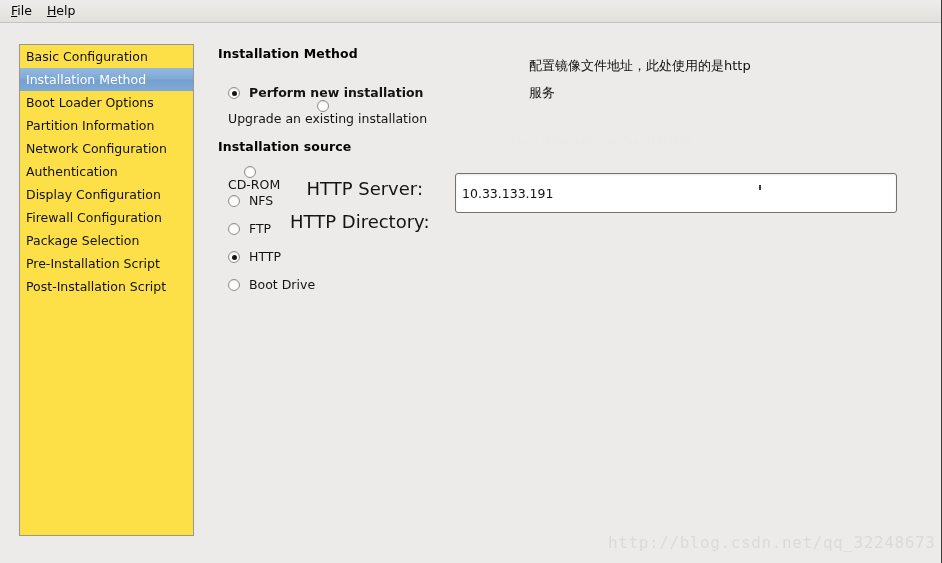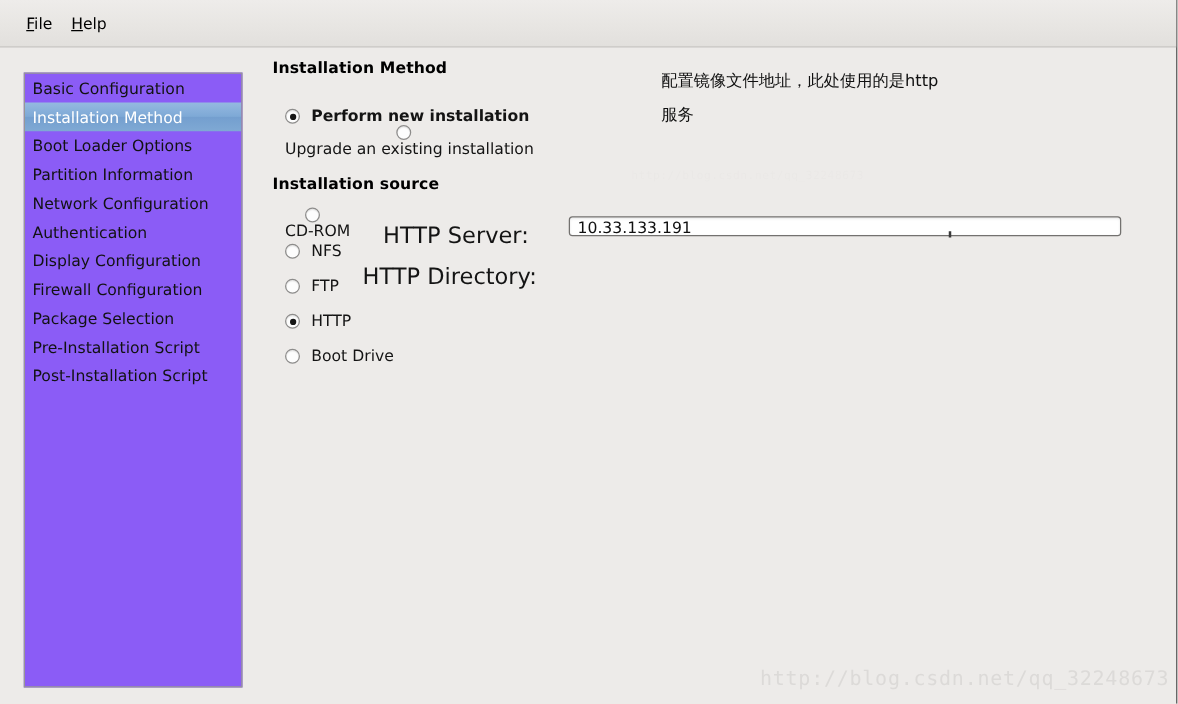--- a/index.html
+++ b/index.html
@@ -25,48 +25,48 @@
     background: #edebe9;
     box-sizing: border-box;
     border-right: 1px solid #3d3d3d;
   }
 
   
   #menubar {
     position: absolute;
     left: 0; top: 0;
     width: 941px;
-    height: 38px;
+    height: 23px;
     background: linear-gradient(to bottom, #eeecea 0%, #e7e5e2 60%, #e2e0dd 100%);
     border-bottom: 1px solid #c6c4c1;
     box-sizing: border-box;
     display: flex;
     align-items: center;
-    padding-left: 17px;
+    padding-left: 7px;
   }
   .menu-item {
     padding: 2px 11px 3px 4px;
     font-size: 12.5px;
     color: #000;
     cursor: default;
     line-height: 15px;
     white-space: nowrap;
   }
   .menu-item .mn {
     text-decoration: underline;
   }
 
   
   #sidebar {
     position: absolute;
     left: 19px;
-    top: 58px;
+    top: 44px;
     width: 175px;
     height: 492px;
-    background: #8b5cf6;
+    background: #fde047;
     border: 1px solid #989796;
     box-sizing: border-box;
     overflow: hidden;
   }
   .side-item {
     height: 23px;
     line-height: 23px;
     padding-left: 6px;
     font-size: 12.5px;
     color: #121212;
@@ -132,21 +132,21 @@
   
   .field-label {
     position: absolute;
     font-size: 18px;
     color: #141414;
     white-space: nowrap;
     text-align: right;
   }
   .text-input {
     position: absolute;
-    height: 16px;
+    height: 40px;
     box-sizing: border-box;
     background: #ffffff;
     border: 1px solid #73716f;
     border-radius: 3px;
     font-family: "DejaVu Sans", "Liberation Sans", sans-serif;
     font-size: 12.5px;
     color: #111;
     padding: 0 6px;
     outline: none;
     box-shadow: inset 0 1px 2px rgba(0,0,0,.10);

